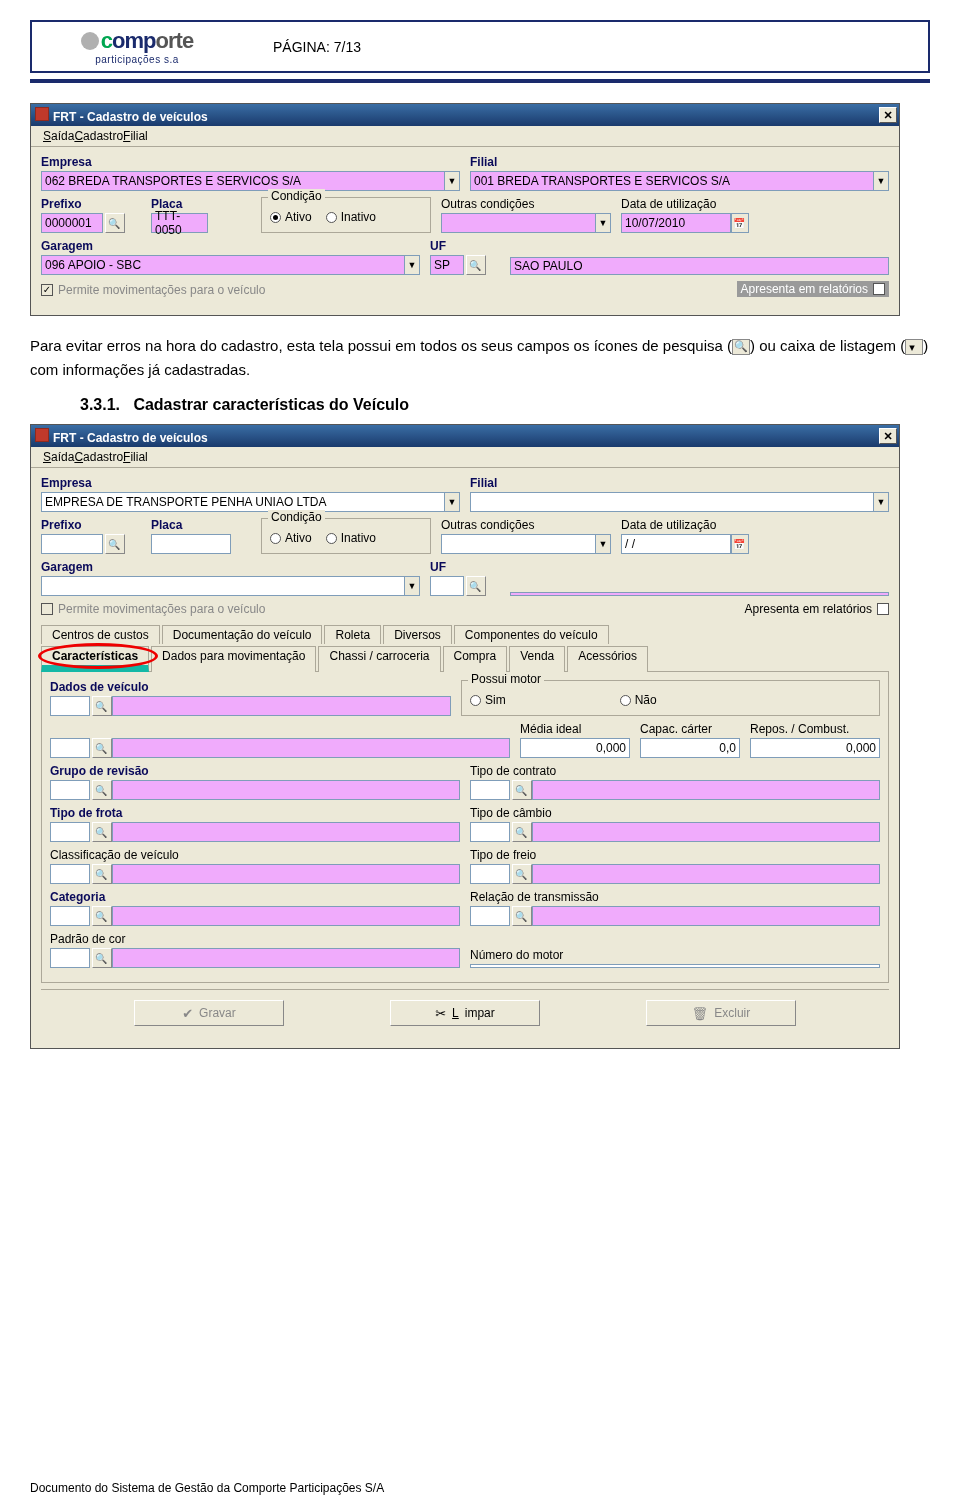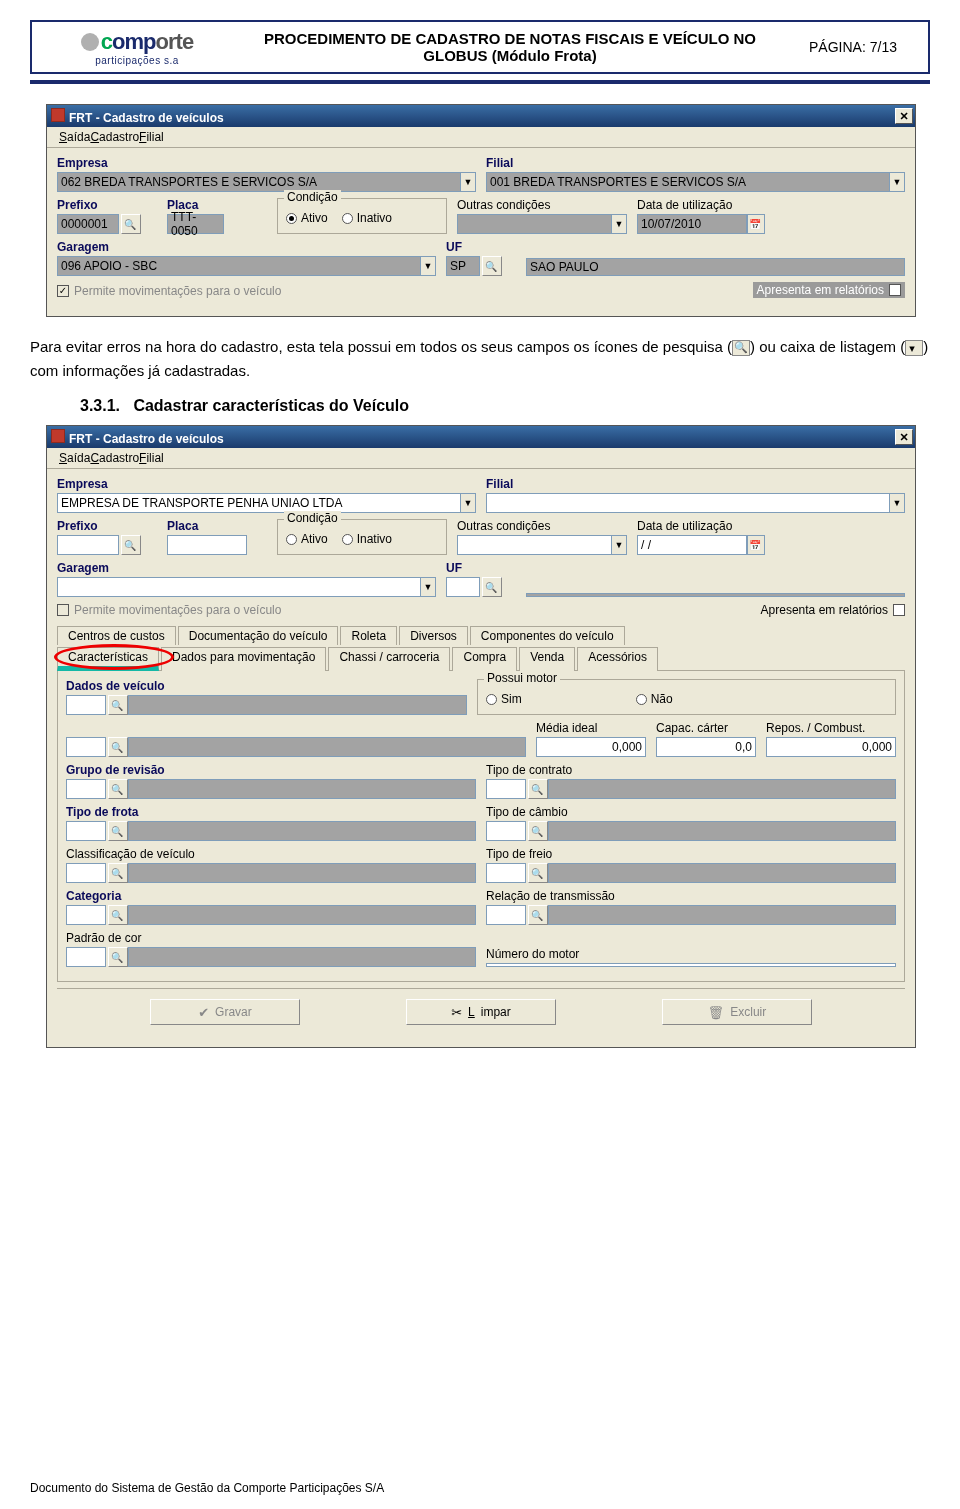--- a/index.html
+++ b/index.html
@@ -20,54 +20,54 @@
   
   .body-text { font-size:15px; line-height:1.6; margin:12px 0; font-family:Verdana,Arial,sans-serif; }
   .sec-title { font-size:16px; font-weight:bold; margin:14px 0 10px 50px; font-family:Verdana,Arial,sans-serif;}
   
   
   .ico{display:inline-block;width:18px;height:16px;vertical-align:middle;background:#ece9d8;border:1px solid #888;position:relative;}
   .ico.search::after{content:"🔍";position:absolute;left:1px;top:-2px;font-size:11px;}
   .ico.dd::after{content:"▾";position:absolute;left:3px;top:-1px;font-size:11px;}
   
   
-  .win{border:1px solid #555;background:#ece9d8;font-family:Tahoma,Arial,sans-serif;font-size:12px;margin:0 0 18px 16px;width:870px;}
+  .win{border:1px solid #555;background:#ece9d8;font-family:Tahoma,Arial,sans-serif;font-size:12px;margin:0 0 18px 0;width:870px;}
   .win.small{margin-top:0;}
   .titlebar{height:22px;background:linear-gradient(#3a6ea5,#1a3a6c);color:#fff;display:flex;align-items:center;justify-content:space-between;padding:0 2px 0 4px;font-weight:bold;font-size:12px;}
   .titlebar .t-icon{display:inline-block;width:14px;height:14px;background:#c0392b;border:1px solid #8e2a1f;margin-right:4px;}
   .titlebar .closebtn{width:18px;height:16px;background:#ece9d8;color:#000;display:flex;align-items:center;justify-content:center;font-weight:bold;border:1px solid #fff;border-right-color:#555;border-bottom-color:#555;font-size:11px;}
   .menubar{display:flex;padding:3px 12px;border-bottom:1px solid #aca899;}
   .menubar span{cursor:default;}
   .menubar span u{text-decoration:underline;}
   .form-area{padding:8px 10px 12px;}
   .row{display:flex;gap:10px;margin-bottom:6px;align-items:flex-end;}
   .field{display:flex;flex-direction:column;}
   .fl{font-weight:bold;font-size:12px;color:#0a0a5a;margin-bottom:2px;}
   .fl.plain{color:#000;font-weight:normal;}
   .inp{height:20px;background:#fff;border:1px solid #7f9db9;padding:1px 3px;display:flex;align-items:center;font-size:12px;}
-  .inp.ro{background:#a3a3a3;}
+  .inp.ro{background:#f0abfc;}
   .combo{display:flex;}
   .combo .inp{border-right:none;}
   .ddbtn{width:16px;height:20px;background:#ece9d8;border:1px solid #7f9db9;display:flex;align-items:center;justify-content:center;font-size:9px;color:#000;}
   .sbtn{width:20px;height:20px;background:#ece9d8;border:1px solid #fff;border-right-color:#888;border-bottom-color:#888;display:flex;align-items:center;justify-content:center;font-size:10px;margin-left:2px;}
   .calbtn{width:18px;height:20px;background:#ece9d8;border:1px solid #7f9db9;display:flex;align-items:center;justify-content:center;font-size:10px;}
   
   .grp{border:1px solid #aca899;position:relative;padding:8px 8px 4px;height:36px;display:flex;align-items:center;gap:14px;}
   .grp .lg{position:absolute;top:-9px;left:6px;background:#ece9d8;padding:0 3px;font-size:12px;}
   .radio{display:flex;align-items:center;gap:4px;font-size:12px;}
   .radio .rdot{width:11px;height:11px;border:1px solid #555;border-radius:50%;background:#fff;display:inline-flex;align-items:center;justify-content:center;}
   .radio .rdot.on::after{content:"";width:5px;height:5px;border-radius:50%;background:#000;}
   .chk{width:12px;height:12px;border:1px solid #555;background:#fff;display:inline-flex;align-items:center;justify-content:center;font-size:10px;line-height:1;}
   .chk.on::after{content:"✓";}
   .chk.dis{background:#ece9d8;}
   .chkrow{display:flex;align-items:center;gap:5px;font-size:12px;}
   
   .tabs{display:flex;flex-wrap:wrap;border-bottom:1px solid #aca899;margin-top:6px;}
   .tab{border:1px solid #aca899;border-bottom:none;background:#ece9d8;padding:2px 10px;font-size:12px;margin-right:2px;margin-top:2px;position:relative;top:1px;}
-  .tab.active{background:#ece9d8;border-bottom:5px solid #14b8a6;z-index:2;font-weight:normal;}
+  .tab.active{background:#ece9d8;border-bottom:7px solid #14b8a6;z-index:2;font-weight:bold;}
   .red-circle{position:absolute;left:-4px;top:-4px;width:120px;height:26px;border:3px solid #e00;border-radius:50%;pointer-events:none;}
   
   .log-box{border:1px solid #aca899;position:relative;height:42px;margin-top:8px;}
   .log-box .lg{position:absolute;top:-9px;left:6px;background:#ece9d8;padding:0 3px;font-weight:bold;font-size:12px;}
   
   .btnbar{display:flex;justify-content:space-around;padding:10px 40px;border-top:1px solid #aca899;margin-top:6px;}
   .wbtn{width:150px;height:26px;border:1px solid #fff;border-right-color:#888;border-bottom-color:#888;background:#ece9d8;display:flex;align-items:center;justify-content:center;gap:6px;font-size:12px;}
   .wbtn.dis{color:#888;}
   .wbtn .bi{font-size:13px;}
   
@@ -83,21 +83,20 @@
   <div class="doc-header">
     <div class="logo-cell">
       <div class="logo-top">
         <span class="logo-circle"></span>
         <span class="c1">c</span>
           <span class="c2">omp</span>
           <span class="c3">orte</span>
       </div>
       <div class="logo-sub">participações s.a</div>
     </div>
-    <div class="title-cell">PROCEDIMENTO DE CADASTRO DE NOTAS FISCAIS E VEÍCULO NO GLOBUS (Módulo Frota)</div>
     <div class="page-cell">PÁGINA: 7/13</div>
   </div>
   <hr class="hr-blue">
 
   <div class="win small">
     <div class="titlebar">
       <span><span class="t-icon"></span><span>FRT - Cadastro de veículos</span></span>
       <span class="closebtn">✕</span>
     </div>
     <div class="menubar">

